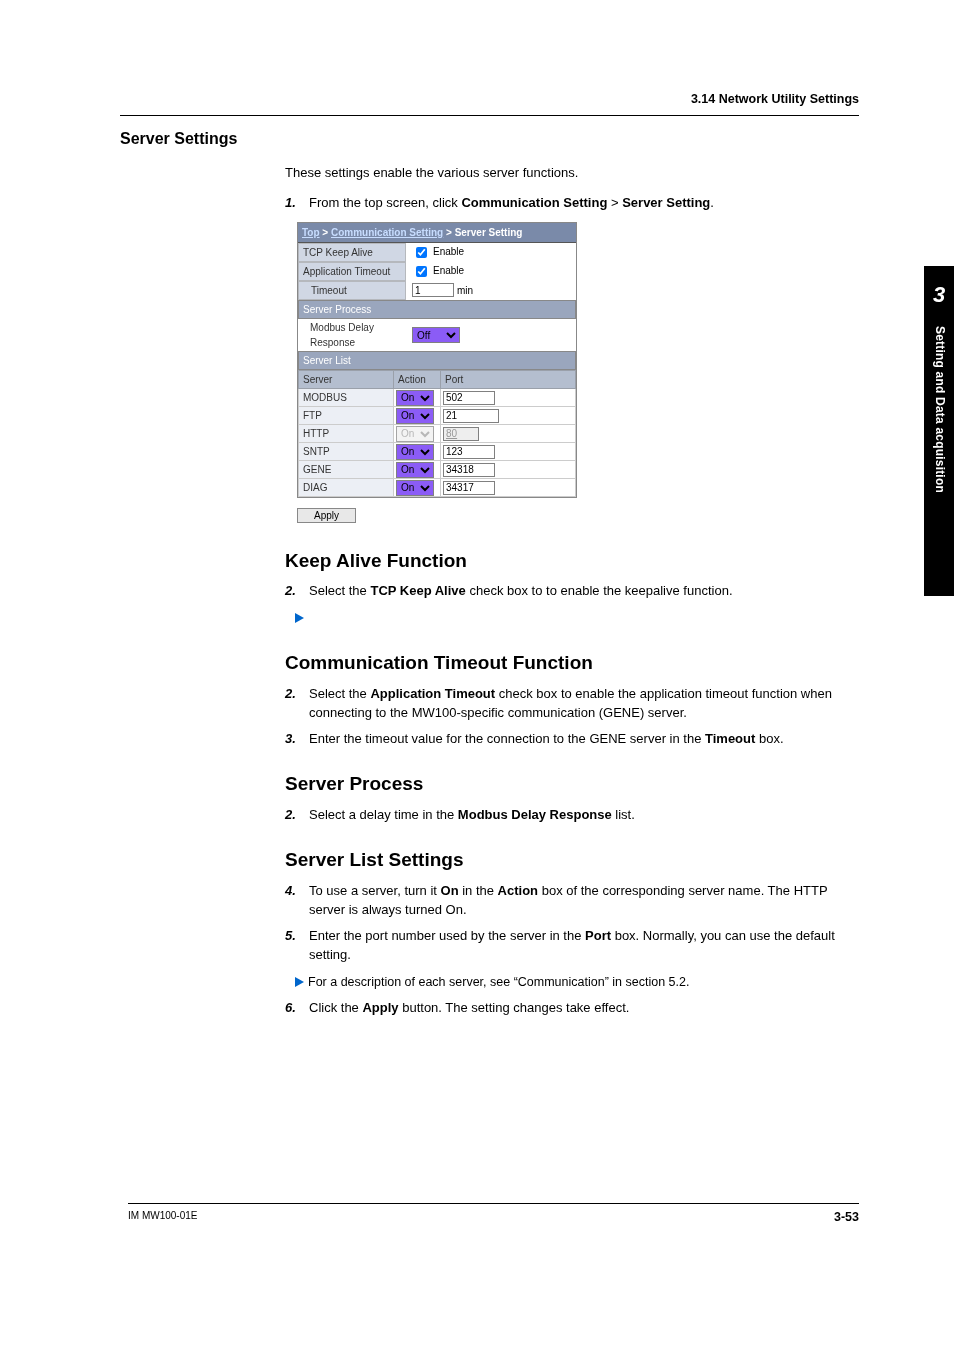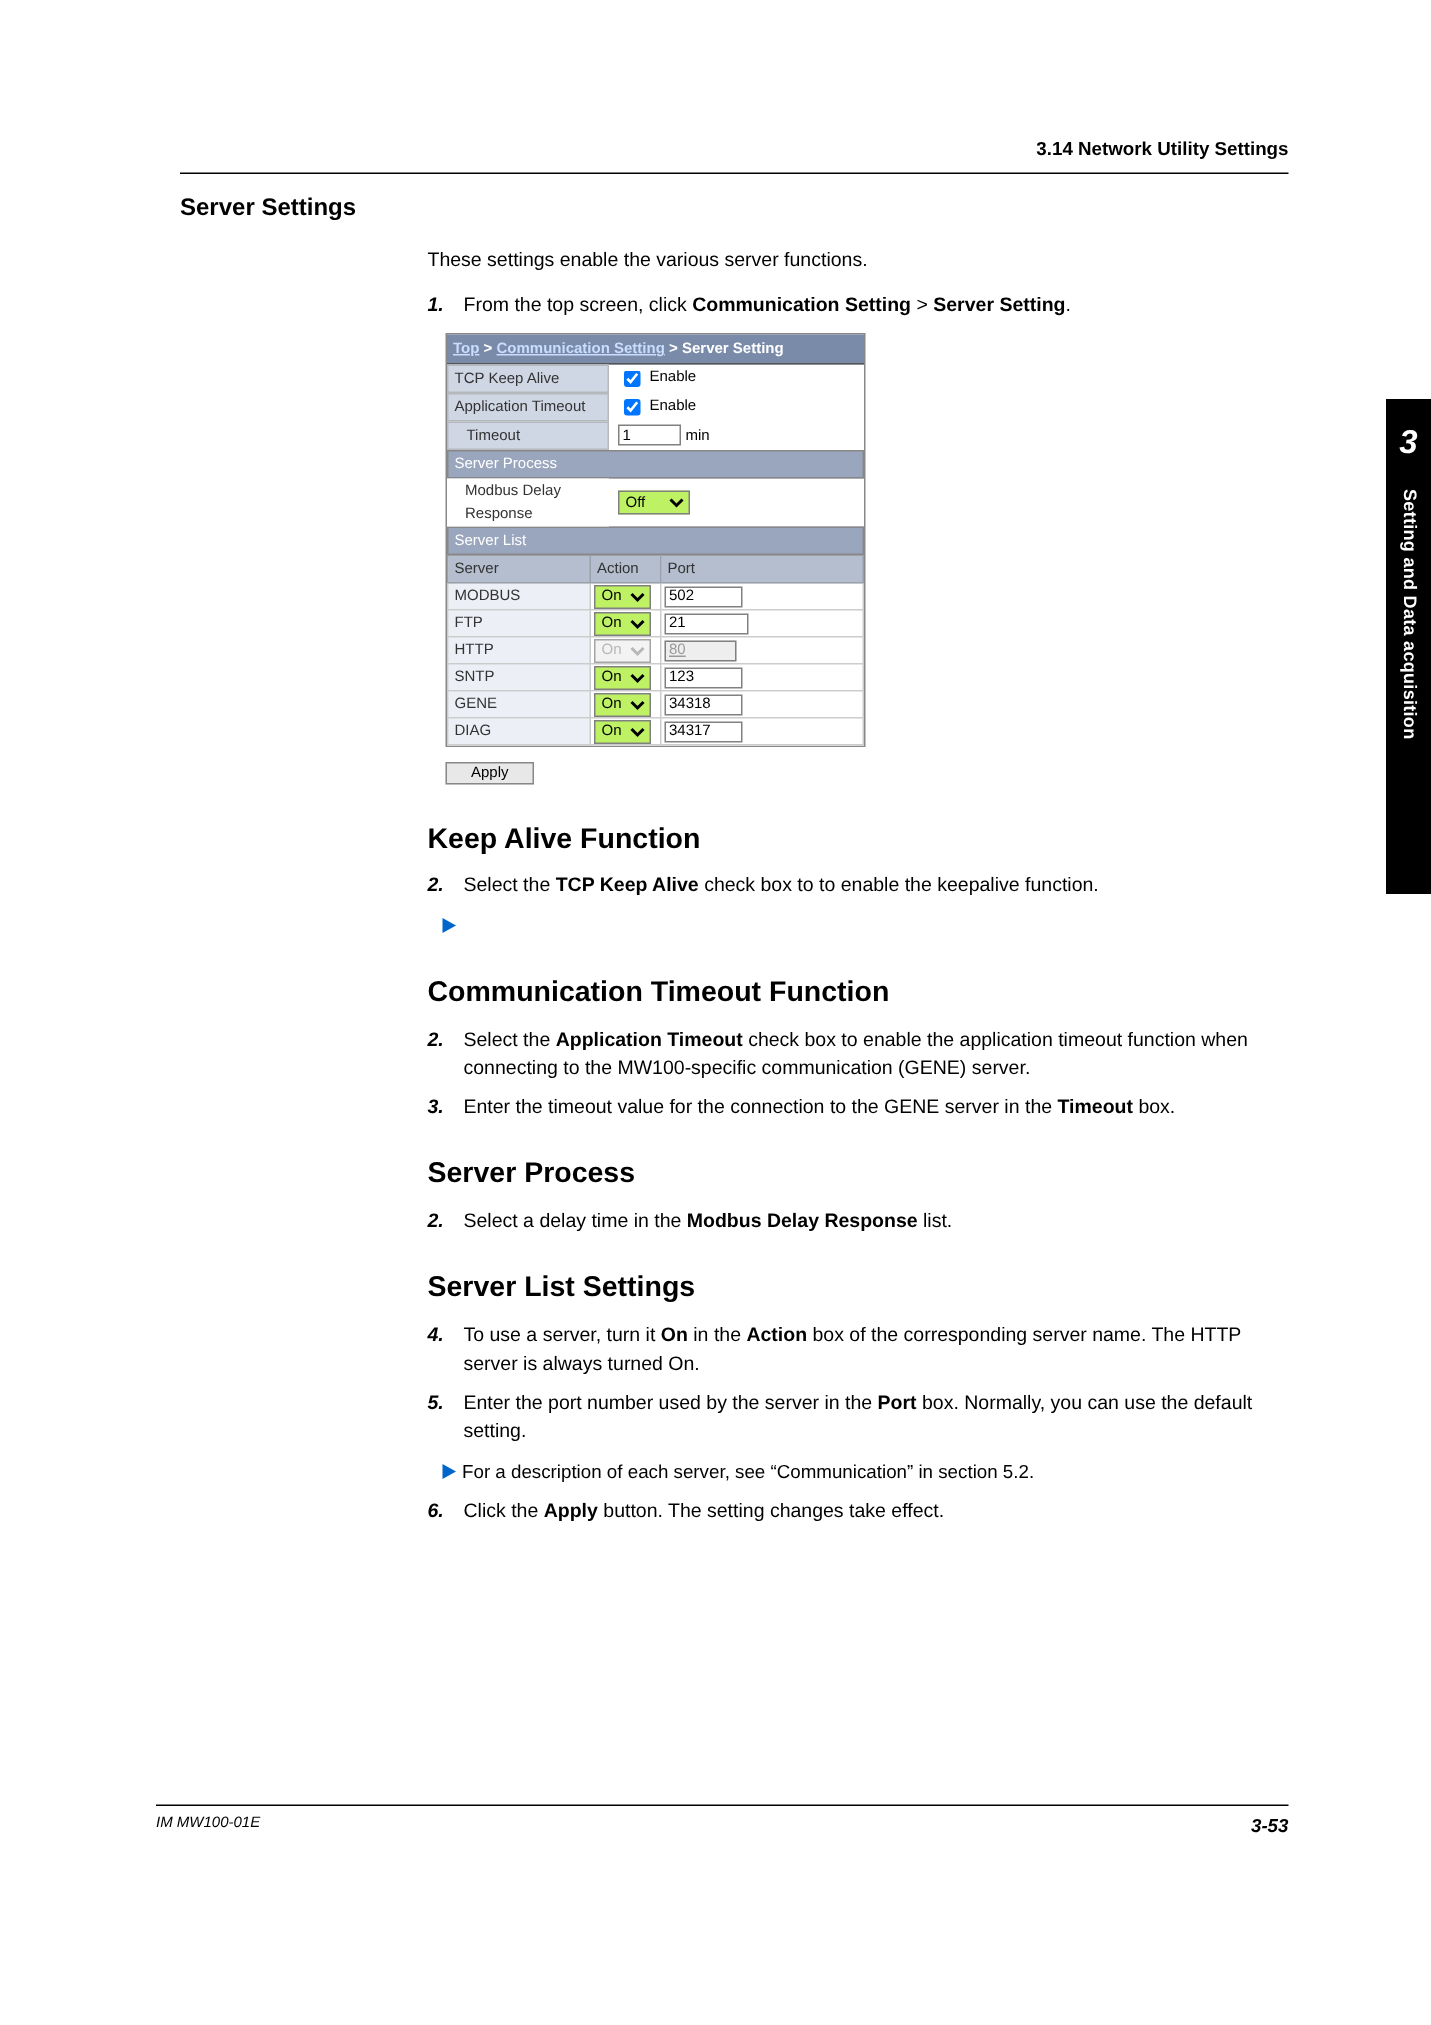--- a/index.html
+++ b/index.html
@@ -117,21 +117,21 @@
     height:14px;
     box-sizing:border-box;
     border:1px solid #808080;
     background:#fff;
     padding:0 2px;
   }
   .sel {
     font-family: Tahoma, sans-serif;
     font-size:10px;
     height:16px;
-    background:#bef264;
+    background:#8b5cf6;
     border:1px solid #808080;
   }
   .section-bar {
     background:#9aa6bd;
     color:#fff;
     padding:1px 4px;
     border:1px solid #888;
     font-size:10px;
   }
   .grid { width:100%; border-collapse:collapse; }
@@ -183,28 +183,27 @@
     font-weight:bold;
     position:absolute;
     top:60px;
     left:7px;
     letter-spacing:0.2px;
   }
 
   .footer {
     position:absolute;
     bottom:38px;
-    left:104px;
+    left:128px;
     right:95px;
     border-top:1px solid #000;
     padding-top:4px;
     font-size:10px;
     display:flex;
     justify-content:space-between;
-    font-style:italic;
   }
   .footer .pg { font-weight:bold; font-size:12.5px;}
 </style>
 </head>
 <body>
 
 <div class="page">
   <div class="header-right">3.14  Network Utility Settings</div>
   <hr class="hr-top">
 
@@ -273,21 +272,21 @@
               <td><input class="txt-in" style="width: 52px;" value="502"></td>
             </tr>
             <tr>
               <td class="name">FTP</td>
               <td><select class="sel" style="width:38px;"><option>On</option></select></td>
               <td><input class="txt-in" style="width: 56px;" value="21"></td>
             </tr>
             <tr>
               <td class="name">HTTP</td>
               <td><select class="sel" style="width:38px;color:#999;background:#eee;" disabled=""><option>On</option></select></td>
-              <td><input class="txt-in" style="width: 48px; color: rgb(153, 153, 153); background: rgb(238, 238, 238); text-decoration: underline;" value="80" disabled=""></td>
+              <td><input class="txt-in" style="width: 36px; color: rgb(153, 153, 153); background: rgb(238, 238, 238); text-decoration: underline;" value="80" disabled=""></td>
             </tr>
             <tr>
               <td class="name">SNTP</td>
               <td><select class="sel" style="width:38px;"><option>On</option></select></td>
               <td><input class="txt-in" style="width: 52px;" value="123"></td>
             </tr>
             <tr>
               <td class="name">GENE</td>
               <td><select class="sel" style="width:38px;"><option>On</option></select></td>
               <td><input class="txt-in" style="width: 52px;" value="34318"></td>

